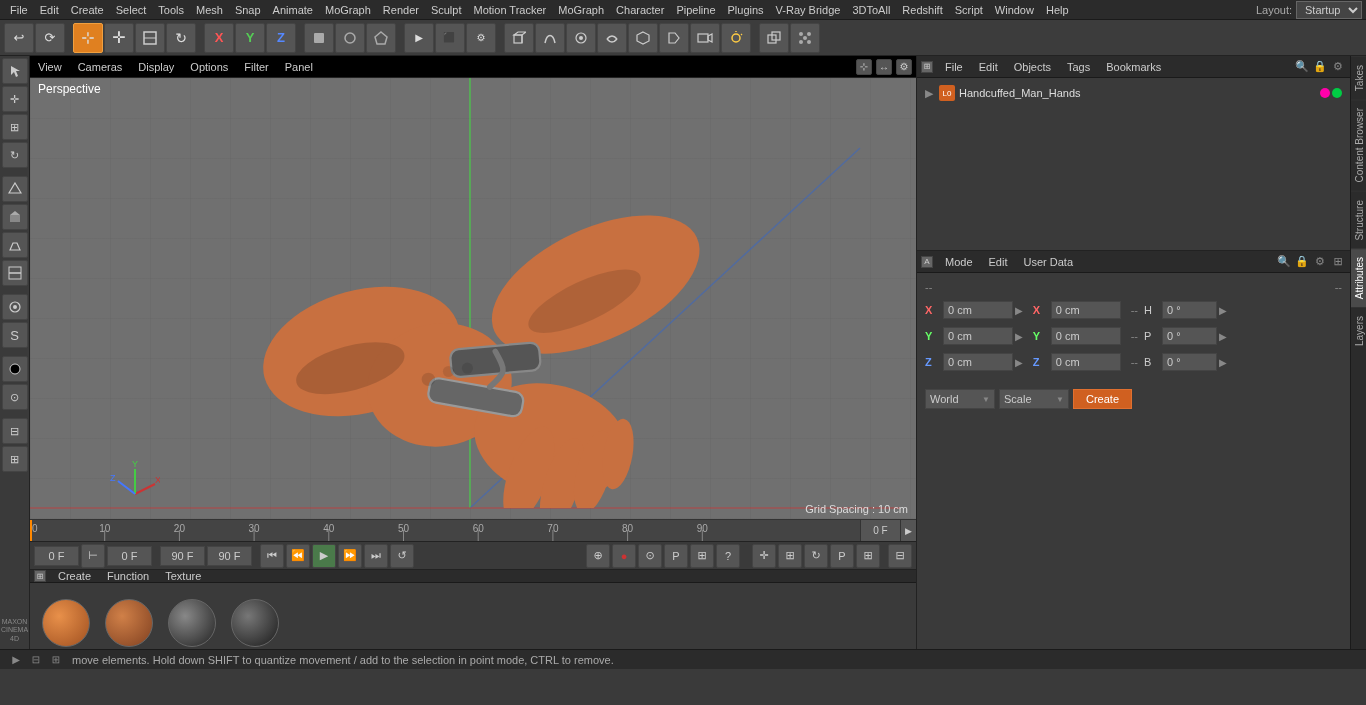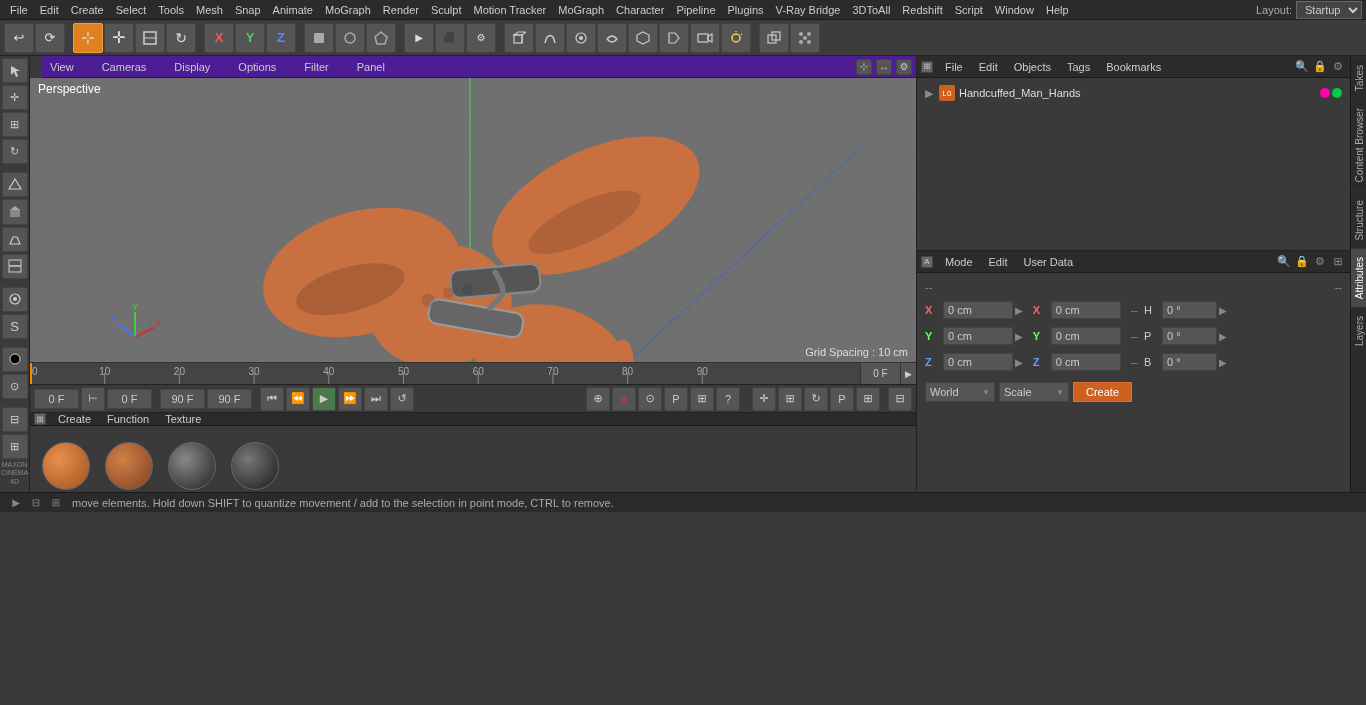--- a/index.html
+++ b/index.html
@@ -90,26 +90,25 @@
       justify-content: center;
       cursor: pointer;
       color: #ccc;
       font-size: 11px;
     }
 
     
     #viewport-header {
       display: flex;
       align-items: center;
-      background: #4c1d95;
+      background: #000000;
       height: 22px;
       border-bottom: 1px solid #222;
       padding: 0 4px;
-      gap: 20px;
-      margin-left: 12px;
+      gap: 8px;
     }
     .viewport-menu {
       color: #ccc;
       cursor: pointer;
       padding: 0 4px;
     }
     .viewport-icons {
       margin-left: auto;
       display: flex;
       gap: 4px;
@@ -413,21 +412,21 @@
     #main-content {
       display: flex;
       flex: 1;
       overflow: hidden;
     }
 
     
     #app {
       display: flex;
       flex-direction: column;
-      height: 512px;
+      height: 669px;
       width: 1366px;
       overflow: hidden;
     }
 
     
     #timeline-ticks {
       flex: 1;
       position: relative;
       height: 22px;
       background: #444;
@@ -931,21 +930,21 @@
               <div style="width:70px;height:18px;background:#555;border:1px solid #444;display:flex;align-items:center;padding:0 4px;font-size:11px;color:#ccc;">0 cm</div>
               <span style="color:#888;cursor:pointer;font-size:10px;">▶</span>
               <span style="width:16px;color:#6699ff;font-size:11px;font-weight:bold;margin-left:8px;">Z</span>
               <div style="width:70px;height:18px;background:#555;border:1px solid #444;display:flex;align-items:center;padding:0 4px;font-size:11px;color:#ccc;">0 cm</div>
               <span style="color:#888;font-size:11px;margin-left:8px;">--</span>
               <span style="width:16px;color:#ccc;font-size:11px;margin-left:4px;">B</span>
               <div style="width:55px;height:18px;background:#555;border:1px solid #444;display:flex;align-items:center;padding:0 4px;font-size:11px;color:#ccc;">0 °</div>
               <span style="color:#888;cursor:pointer;font-size:10px;">▶</span>
             </div>
 
-            <div style="display:flex;align-items:center;gap:4px;margin-top:5px;">
+            <div style="display:flex;align-items:center;gap:4px;margin-top:12px;">
               <div class="dropdown-select">
                 <span>World</span>
                 <span class="dropdown-arrow">▼</span>
               </div>
               <div class="dropdown-select">
                 <span>Scale</span>
                 <span class="dropdown-arrow">▼</span>
               </div>
               <div class="apply-btn">Create</div>
             </div>

